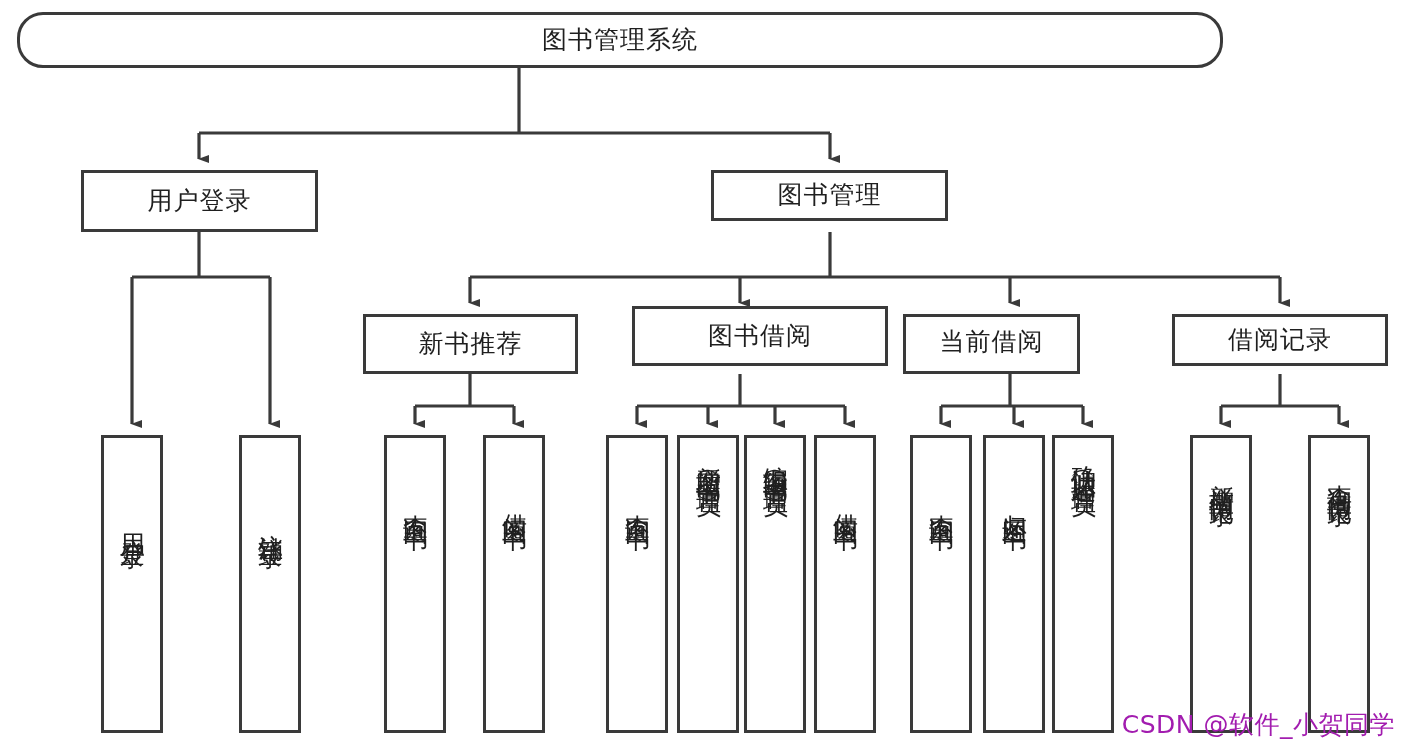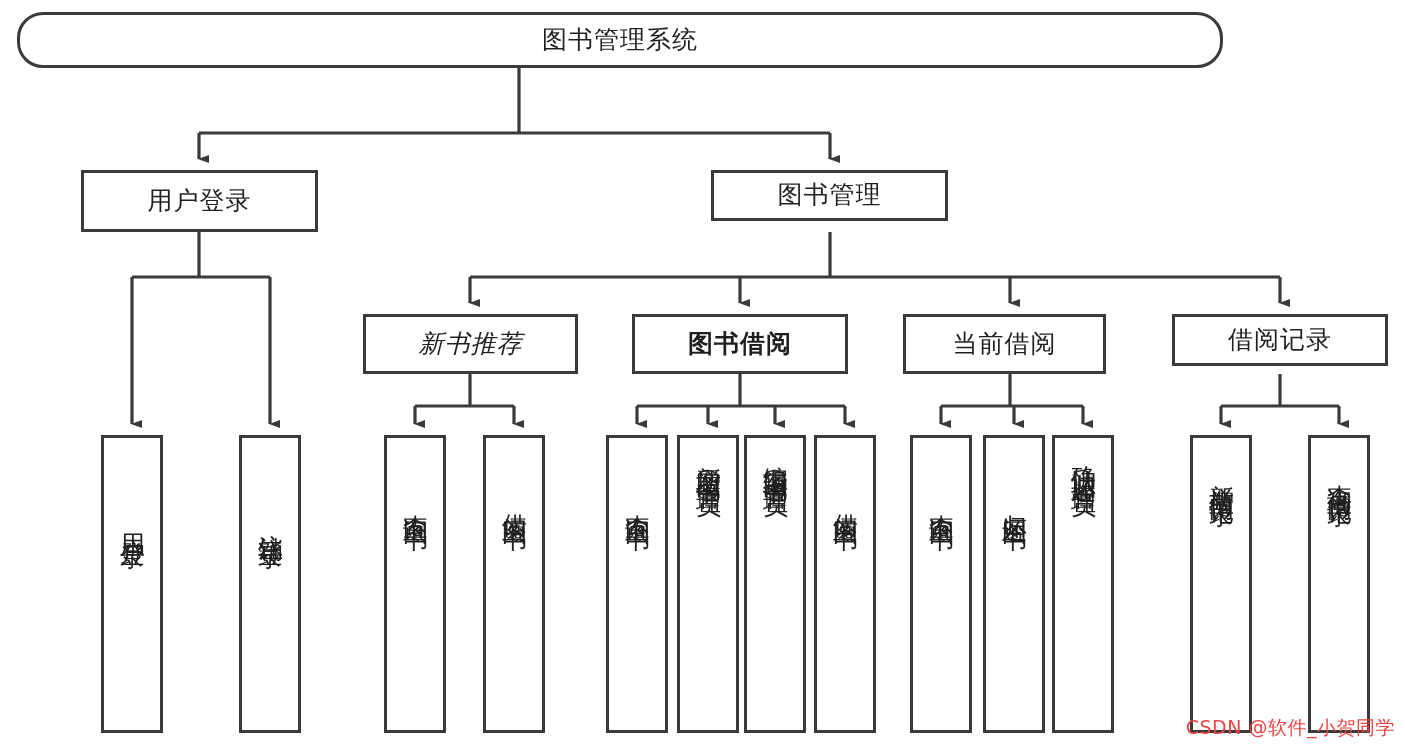--- a/index.html
+++ b/index.html
@@ -8,22 +8,22 @@
   #canvas{position:relative;width:1405px;height:747px;background:#fff;}
   svg.links{position:absolute;left:0;top:0;width:1405px;height:747px;}
   .node{position:absolute;box-sizing:border-box;background:#ffffff;
         border:3px solid #3a3a3a;display:flex;align-items:center;justify-content:center;}
   .node .lbl{color:#1f1f1f;line-height:1.15;text-align:center;}
   .h-node .lbl{font-size:25px;letter-spacing:1px;}
   .v-node{align-items:flex-start;justify-content:center;padding-top:10px;}
   .v-node .lbl{writing-mode:vertical-rl;text-orientation:upright;
                font-size:25px;letter-spacing:4px;line-height:1.2;
                white-space:nowrap;}
-  #watermark{position:absolute;right:10px;bottom:6px;color:#ef4444;
-             font-size:19px;letter-spacing:0.5px;white-space:nowrap;margin-top:9px;}
+  #watermark{position:absolute;right:10px;bottom:6px;color:#a21caf;
+             font-size:25px;letter-spacing:0.5px;white-space:nowrap;margin-top:9px;}
 </style>
 </head>
 <body>
 
 <div id="canvas">
 
   <svg class="links" viewBox="0 0 1405 747" xmlns="http://www.w3.org/2000/svg">
     <defs>
       <marker id="arrow" markerWidth="10" markerHeight="11" refX="4" refY="10" orient="auto" markerUnits="userSpaceOnUse">
         <path d="M0,0 L8,0 L4,11 Z" fill="#3a3a3a"></path>
@@ -77,27 +77,27 @@
     <span class="lbl">图书管理系统</span>
   </div>
 
   <div class="node h-node" style="left:81px;top:170px;width:237px;height:62px;">
     <span class="lbl">用户登录</span>
   </div>
   <div class="node h-node" style="left:711px;top:170px;width:237px;height:51px;">
     <span class="lbl">图书管理</span>
   </div>
 
-  <div class="node h-node" style="left:363px;top:314px;width:215px;height:60px;font-style:italic;">
+  <div class="node h-node" style="left:363px;top:314px;width:215px;height:60px;">
     <span class="lbl">新书推荐</span>
   </div>
-  <div class="node h-node" style="left:632px;top:314px;width:216px;height:60px;font-weight:bold;">
+  <div class="node h-node" style="left:632px;top:306px;width:256px;height:60px;">
     <span class="lbl">图书借阅</span>
   </div>
-  <div class="node h-node" style="left:903px;top:314px;width:203px;height:60px;">
+  <div class="node h-node" style="left:903px;top:314px;width:177px;height:60px;font-family:Liberation Mono, monospace;">
     <span class="lbl">当前借阅</span>
   </div>
   <div class="node h-node" style="left:1172px;top:314px;width:216px;height:52px;">
     <span class="lbl">借阅记录</span>
   </div>
 
   <div class="node v-node" style="left:101px;top:435px;width:62px;height:298px;padding-top:76px;">
     <span class="lbl">用户登录</span>
   </div>
   <div class="node v-node" style="left:239px;top:435px;width:62px;height:298px;padding-top:76px;">

